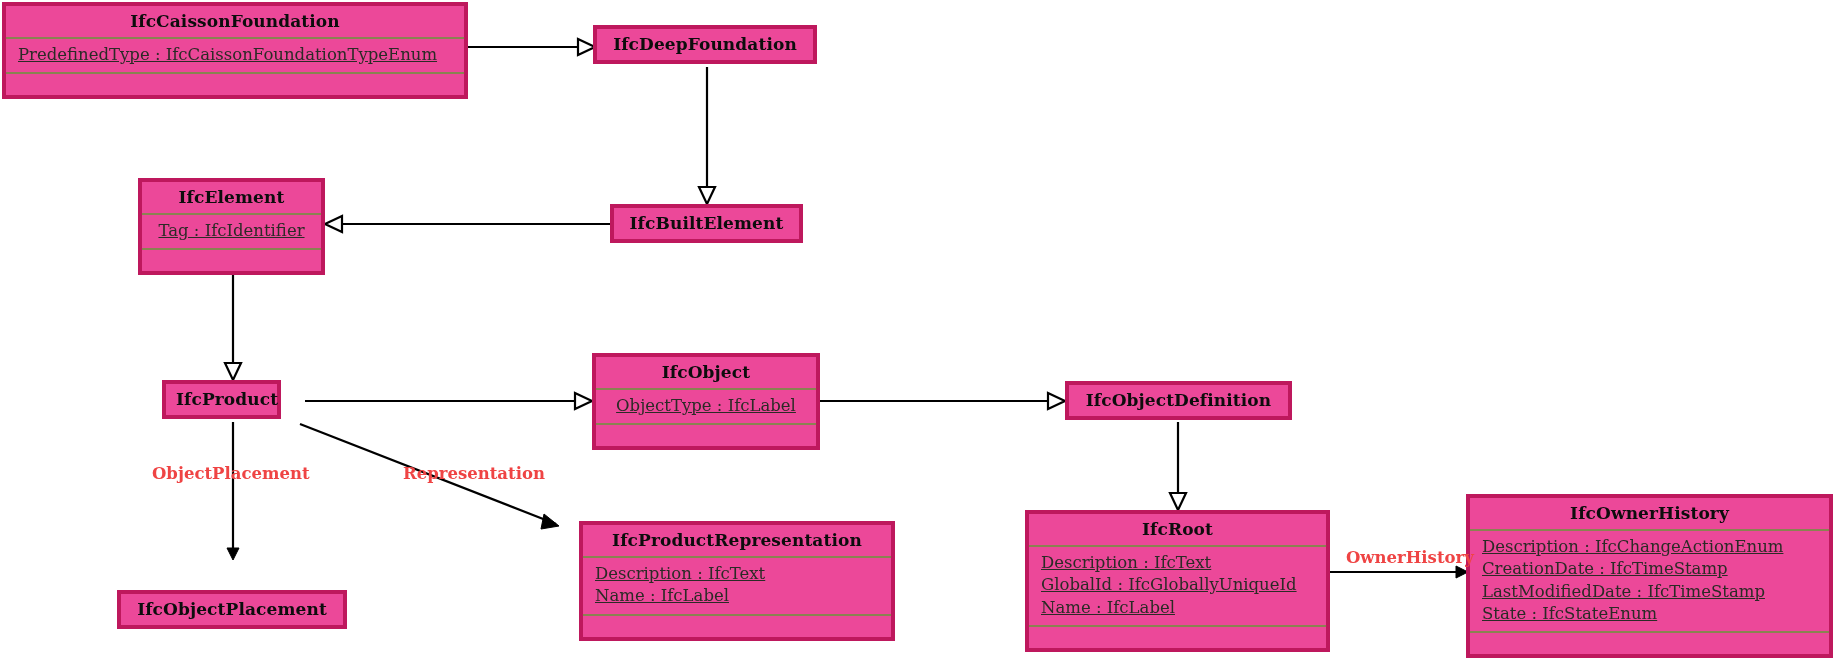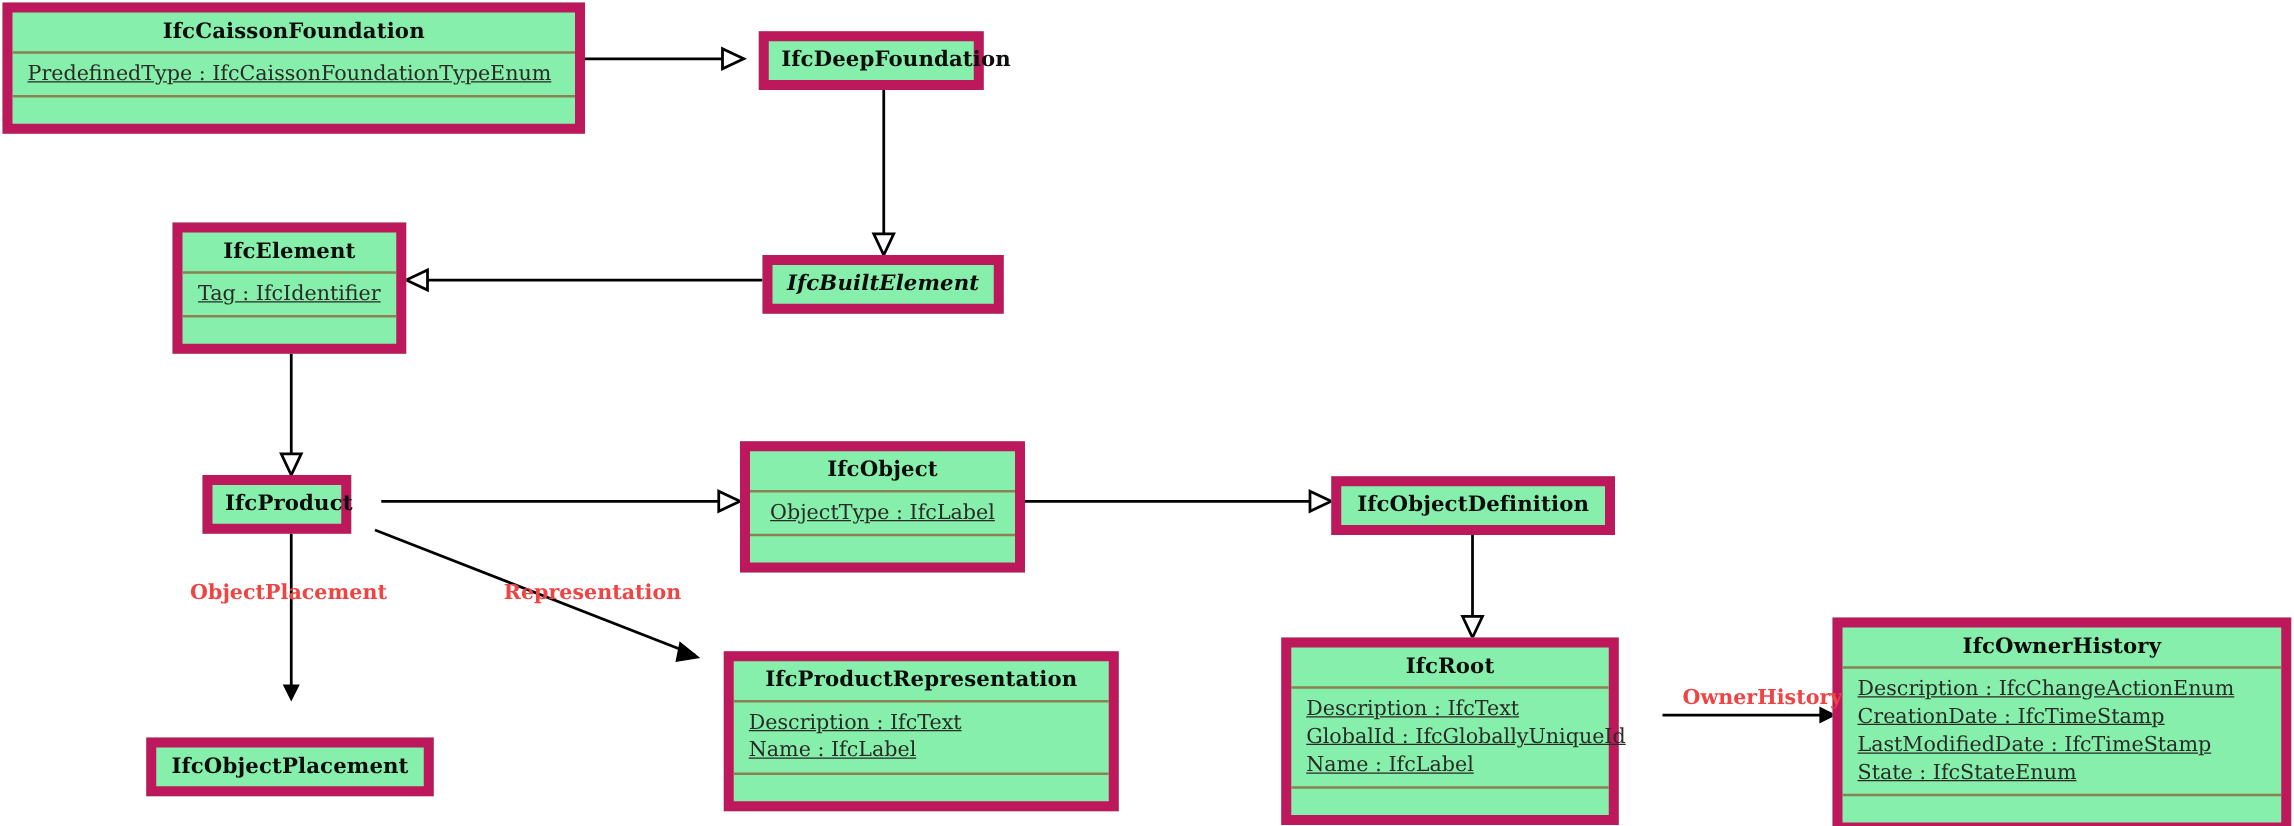--- a/index.html
+++ b/index.html
@@ -11,22 +11,22 @@
     position: relative;
     width: 1835px;
     height: 661px;
     background: #ffffff;
     font-family: "DejaVu Serif", "Liberation Serif", serif;
     overflow: hidden;
   }
   .uml-class {
     position: absolute;
     box-sizing: border-box;
-    background: #86efac;
-    border: 8px solid #be185d;
+    background: #ec4899;
+    border: 4px solid #be185d;
     display: flex;
     flex-direction: column;
   }
   .compartment-title {
     text-align: center;
     font-weight: bold;
     font-size: 17px;
     color: #0d0d0d;
     padding: 5px 10px 6px 10px;
     white-space: nowrap;
@@ -143,35 +143,35 @@
   <div class="uml-class" style="left:2px; top:2px; width:466px;">
     <div class="compartment-title">IfcCaissonFoundation</div>
     <div class="sep"></div>
     <div class="compartment-attrs">
       <span class="attr-line">PredefinedType : IfcCaissonFoundationTypeEnum</span>
     </div>
     <div class="sep"></div>
     <div class="compartment-empty"></div>
   </div>
 
-  <div class="uml-class" style="left:607px; top:25px; width:180px;">
+  <div class="uml-class" style="left:593px; top:25px; width:224px;">
     <div class="compartment-title">IfcDeepFoundation</div>
   </div>
 
   <div class="uml-class" style="left:138px; top:178px; width:187px;">
     <div class="compartment-title">IfcElement</div>
     <div class="sep"></div>
     <div class="compartment-attrs" style="text-align:center;">
       <span class="attr-line">Tag : IfcIdentifier</span>
     </div>
     <div class="sep"></div>
     <div class="compartment-empty"></div>
   </div>
 
-  <div class="uml-class" style="left:610px; top:204px; width:193px;font-style:italic;">
+  <div class="uml-class" style="left:610px; top:204px; width:193px;">
     <div class="compartment-title">IfcBuiltElement</div>
   </div>
 
   <div class="uml-class" style="left:162px; top:380px; width:119px;">
     <div class="compartment-title">IfcProduct</div>
   </div>
 
   <div class="uml-class" style="left:592px; top:353px; width:228px;">
     <div class="compartment-title">IfcObject</div>
     <div class="sep"></div>
@@ -194,21 +194,21 @@
     <div class="compartment-title">IfcProductRepresentation</div>
     <div class="sep"></div>
     <div class="compartment-attrs">
       <span class="attr-line">Description : IfcText</span>
       <span class="attr-line">Name : IfcLabel</span>
     </div>
     <div class="sep"></div>
     <div class="compartment-empty"></div>
   </div>
 
-  <div class="uml-class" style="left:1025px; top:510px; width:270px;">
+  <div class="uml-class" style="left:1025px; top:510px; width:305px;">
     <div class="compartment-title">IfcRoot</div>
     <div class="sep"></div>
     <div class="compartment-attrs">
       <span class="attr-line">Description : IfcText</span>
       <span class="attr-line">GlobalId : IfcGloballyUniqueId</span>
       <span class="attr-line">Name : IfcLabel</span>
     </div>
     <div class="sep"></div>
     <div class="compartment-empty"></div>
   </div>

